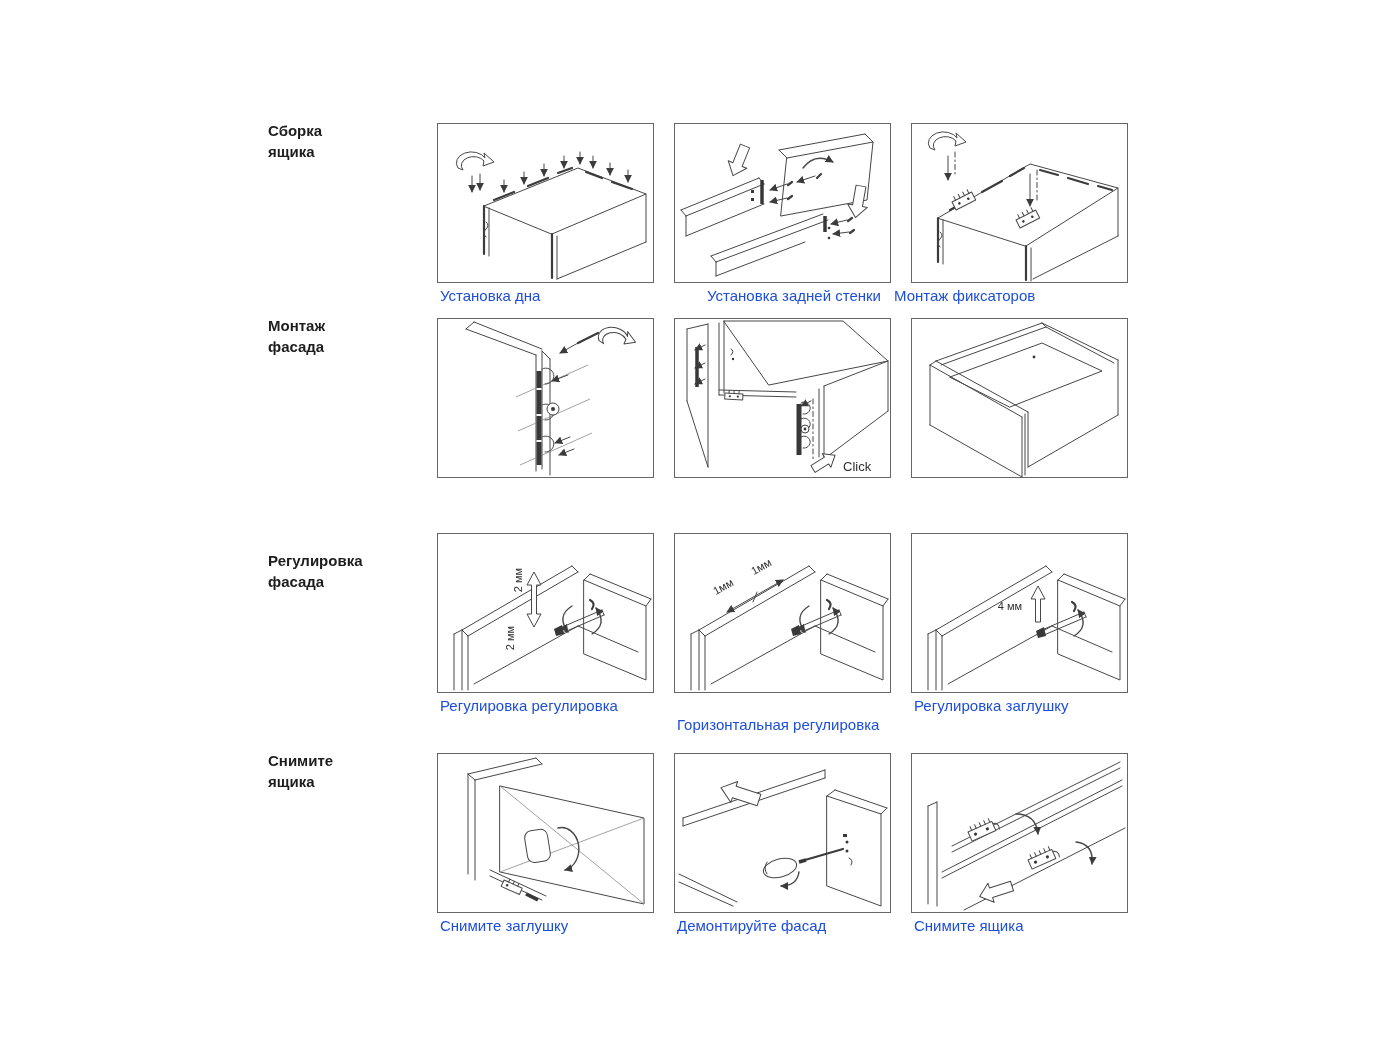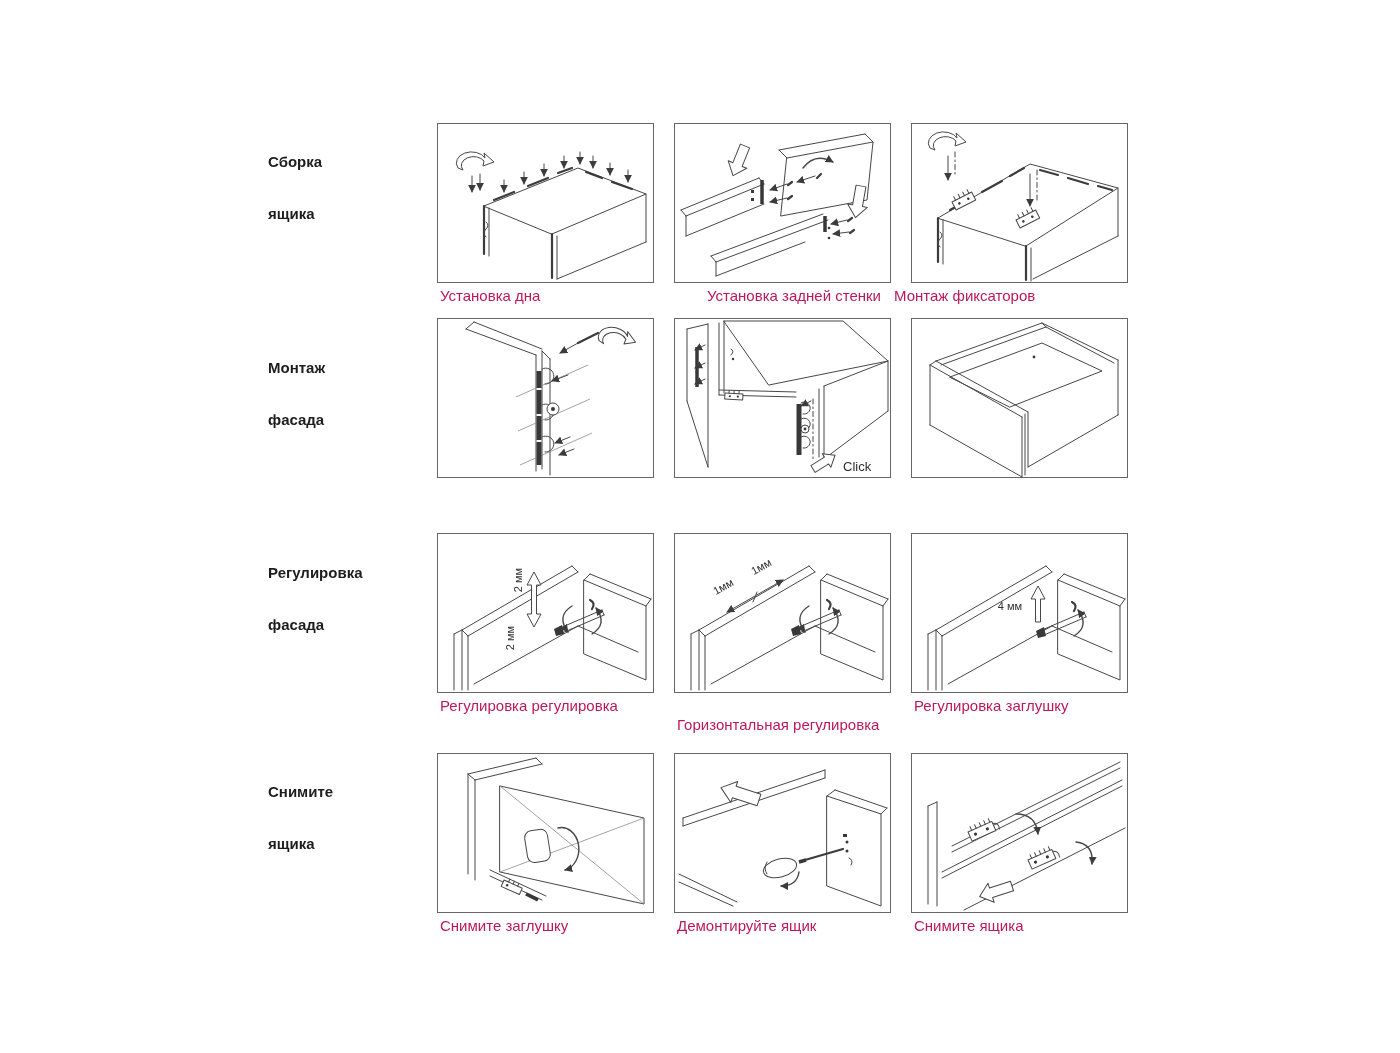--- a/index.html
+++ b/index.html
@@ -1,21 +1,21 @@
 <!DOCTYPE html>
 <html><head>
 <meta charset="utf-8">
 <style>
   html,body{margin:0;padding:0;background:#fff;}
   body{width:1400px;height:1053px;position:relative;font-family:"Liberation Sans",sans-serif;color:#1d1d1d;}
   .page{position:absolute;inset:0;background:#ffffff;overflow:hidden;}
   .sec-label{position:absolute;left:268px;font-size:15px;font-weight:700;color:#1d1d1d;line-height:21px;}
-  .sec-label span{display:block;margin-top:31px;}
+  .sec-label span{display:block;}
   .panel{position:absolute;width:217px;height:160px;border:1px solid #666666;background:#fff;box-sizing:border-box;}
-  .caption{position:absolute;font-size:15px;color:#be185d;white-space:nowrap;}
+  .caption{position:absolute;font-size:15px;color:#1d4ed8;white-space:nowrap;}
   svg.ill{display:block;width:215px;height:158px;}
   .s{fill:none;stroke:#474747;stroke-width:1;stroke-linecap:round;stroke-linejoin:round;}
   .s14{fill:none;stroke:#474747;stroke-width:1.4;stroke-linecap:round;}
   .s2{fill:none;stroke:#3c3c3c;stroke-width:2.2;stroke-linecap:round;}
   .s3{fill:none;stroke:#383838;stroke-width:3.5;stroke-linecap:butt;}
   .s5{fill:none;stroke:#383838;stroke-width:5;stroke-linecap:butt;}
   .g{fill:none;stroke:#8a8a8a;stroke-width:.8;}
   .fD{fill:#383838;stroke:none;}
   .fW{fill:#ffffff;stroke:#474747;stroke-width:1;stroke-linejoin:round;}
   .dash{stroke-dasharray:5 3 1.5 3;}
@@ -34,25 +34,25 @@
     <path id="cres" class="fW" d="M0,14 A15,11 0 0 1 27,4 L26,-1 L36,8 L25,12 L26,7 A11,8 0 0 0 5,16 Z"></path>
   </defs>
 </svg>
 
 <div class="page">
 
   <div class="sec-label" style="top:120px">
     <span>Сборка</span>
     <span>ящика</span>
   </div>
-  <div class="sec-label" style="top:326px">
+  <div class="sec-label" style="top:315px">
     <span>Монтаж</span>
     <span>фасада</span>
   </div>
-  <div class="sec-label" style="top:531px">
+  <div class="sec-label" style="top:550px">
     <span>Регулировка</span>
     <span>фасада</span>
   </div>
   <div class="sec-label" style="top:750px">
     <span>Снимите</span>
     <span>ящика</span>
   </div>
 
   <div class="panel" style="left:437px;top:123px">
     <svg class="ill" viewBox="0 0 215 158">
@@ -425,16 +425,16 @@
         <circle class="fD" cx="6" cy="5" r="1.6"></circle>
           <circle class="fD" cx="19" cy="5" r="1.6"></circle>
         <path class="s" d="M26,2 q6,2 4,8"></path>
       </g>
       <path class="s14" d="M104,60 q20,0 22,20" marker-end="url(#ah)"></path>
       <path class="s14" d="M164,88 q18,2 16,22" marker-end="url(#ah)"></path>
       <polygon class="fW" transform="translate(100,132) rotate(162)" points="0,-5 22,-5 22,-10 34,0 22,10 22,5 0,5"></polygon>
     </svg>
   </div>
   <div class="caption" style="left:440px;top:917px">Снимите заглушку</div>
-  <div class="caption" style="left:677px;top:917px">Демонтируйте ящик</div>
+  <div class="caption" style="left:677px;top:917px">Демонтируйте фасад</div>
   <div class="caption" style="left:914px;top:917px">Снимите ящика</div>
 
 </div>
 
 </body></html>

